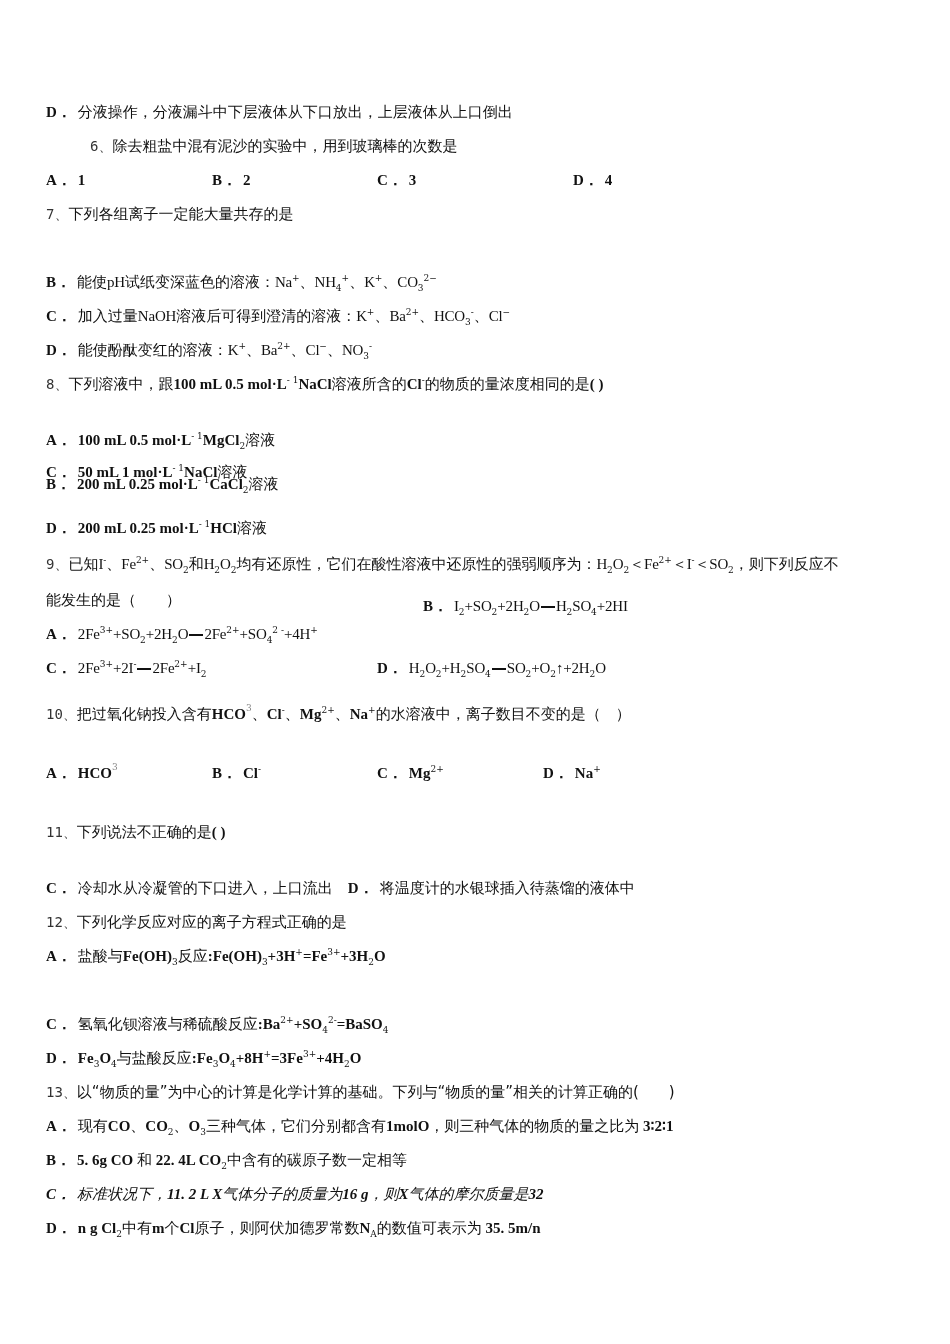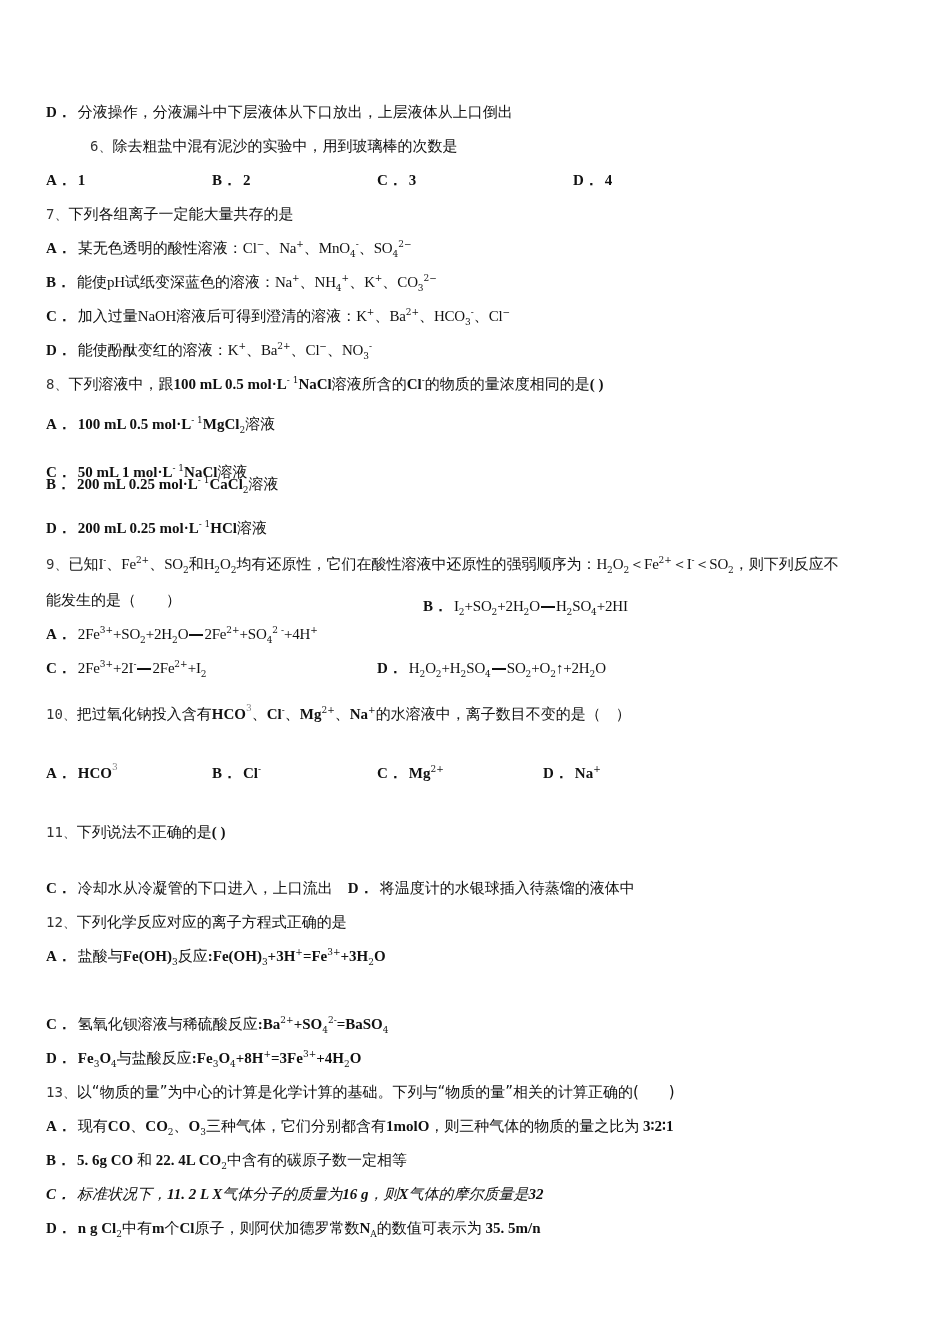--- a/index.html
+++ b/index.html
@@ -26,26 +26,25 @@
 <body>
 
 <div class="page" id="page">
     <div class="line" style="top: 102px;"><span class="lbl">D．</span><span class="seg-cn">分液操作，分液漏斗中下层液体从下口放出，上层液体从上口倒出</span></div>
     <div class="line" style="top: 136px; margin-left: 44px;"><span class="qnum">6、</span><span class="seg-cn">除去粗盐中混有泥沙的实验中，用到玻璃棒的次数是</span></div>
     <div class="line" style="top: 170px; left: 46px;"><span class="lbl">A．</span><span class="seg-fb">1</span></div>
     <div class="line" style="top: 170px; left: 212px;"><span class="lbl">B．</span><span class="seg-fb">2</span></div>
     <div class="line" style="top: 170px; left: 377px;"><span class="lbl">C．</span><span class="seg-fb">3</span></div>
     <div class="line" style="top: 170px; left: 543px; margin-left: 30px;"><span class="lbl">D．</span><span class="seg-fb">4</span></div>
     <div class="line" style="top: 204px;"><span class="qnum">7、</span><span class="seg-cn">下列各组离子一定能大量共存的是</span></div>
-    <div class="line" style="top: 238px;"><span class="lbl">A．</span><span class="seg-cn">某无色透明的酸性溶液：</span><span class="seg-m">Cl</span><sup>−</sup><span class="seg-cn">、</span><span class="seg-m">Na</span><sup>+</sup><span class="seg-cn">、</span><span class="seg-m">MnO</span><sub>4</sub><sup>-</sup><span class="seg-cn">、</span><span class="seg-m">SO</span><sub>4</sub><sup>2−</sup></div>
     <div class="line" style="top: 272px;"><span class="lbl">B．</span><span class="seg-cn">能使</span><span class="seg-m">pH</span><span class="seg-cn">试纸变深蓝色的溶液：</span><span class="seg-m">Na</span><sup>+</sup><span class="seg-cn">、</span><span class="seg-m">NH</span><sub>4</sub><sup>+</sup><span class="seg-cn">、</span><span class="seg-m">K</span><sup>+</sup><span class="seg-cn">、</span><span class="seg-m">CO</span><sub>3</sub><sup>2−</sup></div>
     <div class="line" style="top: 306px;"><span class="lbl">C．</span><span class="seg-cn">加入过量</span><span class="seg-m">NaOH</span><span class="seg-cn">溶液后可得到澄清的溶液：</span><span class="seg-m">K</span><sup>+</sup><span class="seg-cn">、</span><span class="seg-m">Ba</span><sup>2+</sup><span class="seg-cn">、</span><span class="seg-m">HCO</span><sub>3</sub><sup>-</sup><span class="seg-cn">、</span><span class="seg-m">Cl</span><sup>−</sup></div>
     <div class="line" style="top: 340px;"><span class="lbl">D．</span><span class="seg-cn">能使酚酞变红的溶液：</span><span class="seg-m">K</span><sup>+</sup><span class="seg-cn">、</span><span class="seg-m">Ba</span><sup>2+</sup><span class="seg-cn">、</span><span class="seg-m">Cl</span><sup>−</sup><span class="seg-cn">、</span><span class="seg-m">NO</span><sub>3</sub><sup>-</sup></div>
     <div class="line" style="top: 374px;"><span class="qnum">8、</span><span class="seg-cn">下列溶液中，跟</span><span class="seg-fb">100 mL 0.5 mol·L</span><sup>- 1</sup><span class="seg-fb">NaCl</span><span class="seg-cn">溶液所含的</span><span class="seg-fb">Cl</span><sup>-</sup><span class="seg-cn">的物质的量浓度相同的是</span><span class="seg-fb">(        )</span></div>
-    <div class="line" style="top: 414px;"><span class="lbl">A．</span><span class="seg-fb">100 mL 0.5 mol·L</span><sup>- 1</sup><span class="seg-fb">MgCl</span><sub>2</sub><span class="seg-cn">溶液</span></div>
+    <div class="line" style="top: 430px;"><span class="lbl">A．</span><span class="seg-fb">100 mL 0.5 mol·L</span><sup>- 1</sup><span class="seg-fb">MgCl</span><sub>2</sub><span class="seg-cn">溶液</span></div>
     <div class="line" style="top: 446px; margin-top: 28px;"><span class="lbl">B．</span><span class="seg-fb">200 mL 0.25 mol·L</span><sup>- 1</sup><span class="seg-fb">CaCl</span><sub>2</sub><span class="seg-cn">溶液</span></div>
     <div class="line" style="top: 462px;"><span class="lbl">C．</span><span class="seg-fb">50 mL 1 mol·L</span><sup>- 1</sup><span class="seg-fb">NaCl</span><span class="seg-cn">溶液</span></div>
     <div class="line" style="top: 518px;"><span class="lbl">D．</span><span class="seg-fb">200 mL 0.25 mol·L</span><sup>- 1</sup><span class="seg-fb">HCl</span><span class="seg-cn">溶液</span></div>
     <div class="line" style="top: 554px;"><span class="qnum">9、</span><span class="seg-cn">已知</span><span class="seg-m">I</span><sup>-</sup><span class="seg-cn">、</span><span class="seg-m">Fe</span><sup>2+</sup><span class="seg-cn">、</span><span class="seg-m">SO</span><sub>2</sub><span class="seg-cn">和</span><span class="seg-m">H</span><sub>2</sub><span class="seg-m">O</span><sub>2</sub><span class="seg-cn">均有还原性，它们在酸性溶液中还原性的强弱顺序为：</span><span class="seg-m">H</span><sub>2</sub><span class="seg-m">O</span><sub>2</sub><span class="seg-m">＜Fe</span><sup>2+</sup><span class="seg-m">＜I</span><sup>-</sup><span class="seg-m">＜SO</span><sub>2</sub><span class="seg-cn">，则下列反应不</span></div>
     <div class="line" style="top: 590px;"><span class="seg-cn">能发生的是（　　）</span></div>
     <div class="line" style="top: 624px; left: 46px;"><span class="lbl">A．</span><span class="seg-m">2Fe</span><sup>3+</sup><span class="seg-m">+SO</span><sub>2</sub><span class="seg-m">+2H</span><sub>2</sub><span class="seg-m">O</span><span class="eqbar"></span><span class="seg-m">2Fe</span><sup>2+</sup><span class="seg-m">+SO</span><sub>4</sub><sup>2 -</sup><span class="seg-m">+4H</span><sup>+</sup></div>
     <div class="line" style="top: 596px; left: 377px; margin-left: 46px;"><span class="lbl">B．</span><span class="seg-m">I</span><sub>2</sub><span class="seg-m">+SO</span><sub>2</sub><span class="seg-m">+2H</span><sub>2</sub><span class="seg-m">O</span><span class="eqbar"></span><span class="seg-m">H</span><sub>2</sub><span class="seg-m">SO</span><sub>4</sub><span class="seg-m">+2HI</span></div>
     <div class="line" style="top: 658px; left: 46px;"><span class="lbl">C．</span><span class="seg-m">2Fe</span><sup>3+</sup><span class="seg-m">+2I</span><sup>-</sup><span class="eqbar"></span><span class="seg-m">2Fe</span><sup>2+</sup><span class="seg-m">+I</span><sub>2</sub></div>
     <div class="line" style="top: 658px; left: 377px;"><span class="lbl">D．</span><span class="seg-m">H</span><sub>2</sub><span class="seg-m">O</span><sub>2</sub><span class="seg-m">+H</span><sub>2</sub><span class="seg-m">SO</span><sub>4</sub><span class="eqbar"></span><span class="seg-m">SO</span><sub>2</sub><span class="seg-m">+O</span><sub>2</sub><span class="seg-m">↑+2H</span><sub>2</sub><span class="seg-m">O</span></div>
     <div class="line" style="top: 704px;"><span class="qnum">10、</span><span class="seg-cn">把过氧化钠投入含有</span><span class="seg-fb">HCO</span><sup class="floaty">3</sup><span class="seg-cn">、</span><span class="seg-fb">Cl</span><sup>-</sup><span class="seg-cn">、</span><span class="seg-fb">Mg</span><sup>2+</sup><span class="seg-cn">、</span><span class="seg-fb">Na</span><sup>+</sup><span class="seg-cn">的水溶液中，离子数目不变的是（　）</span></div>

